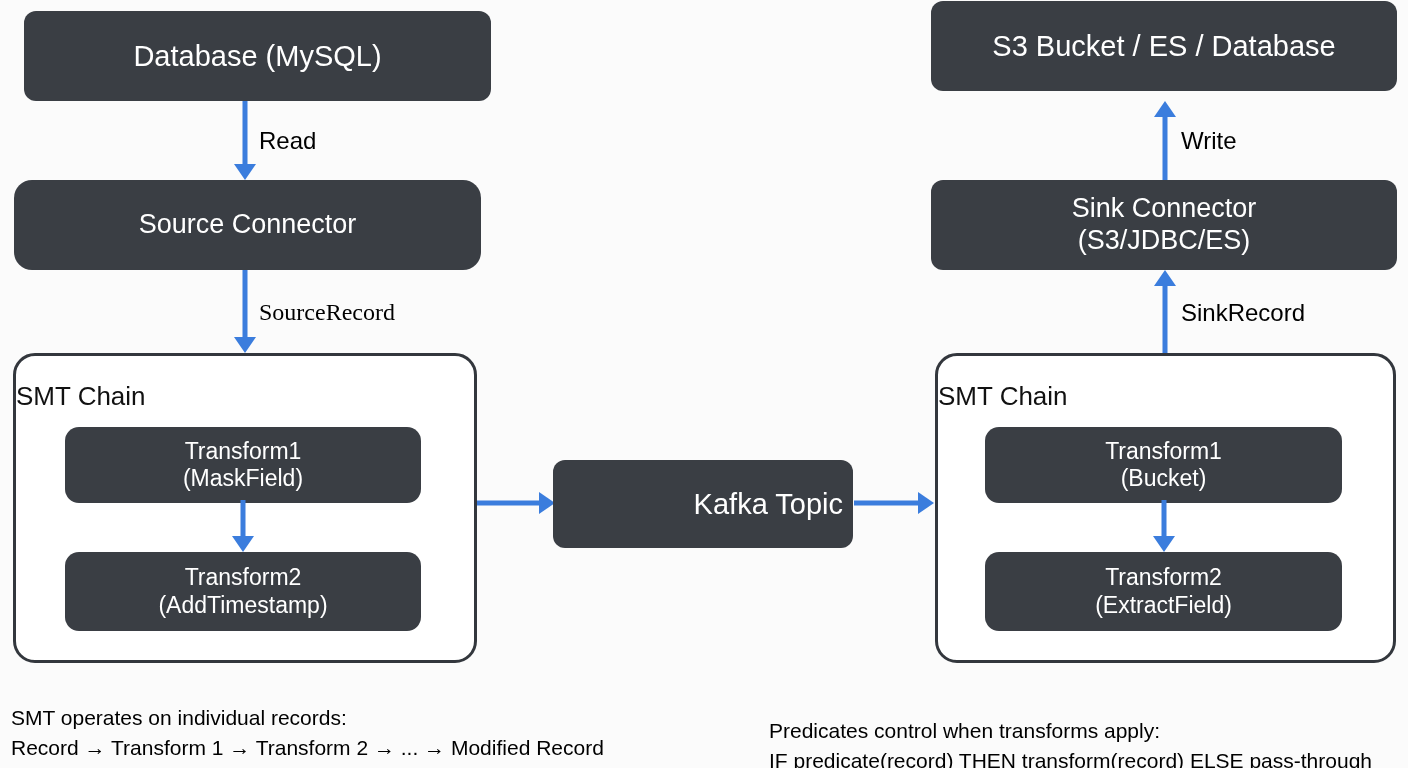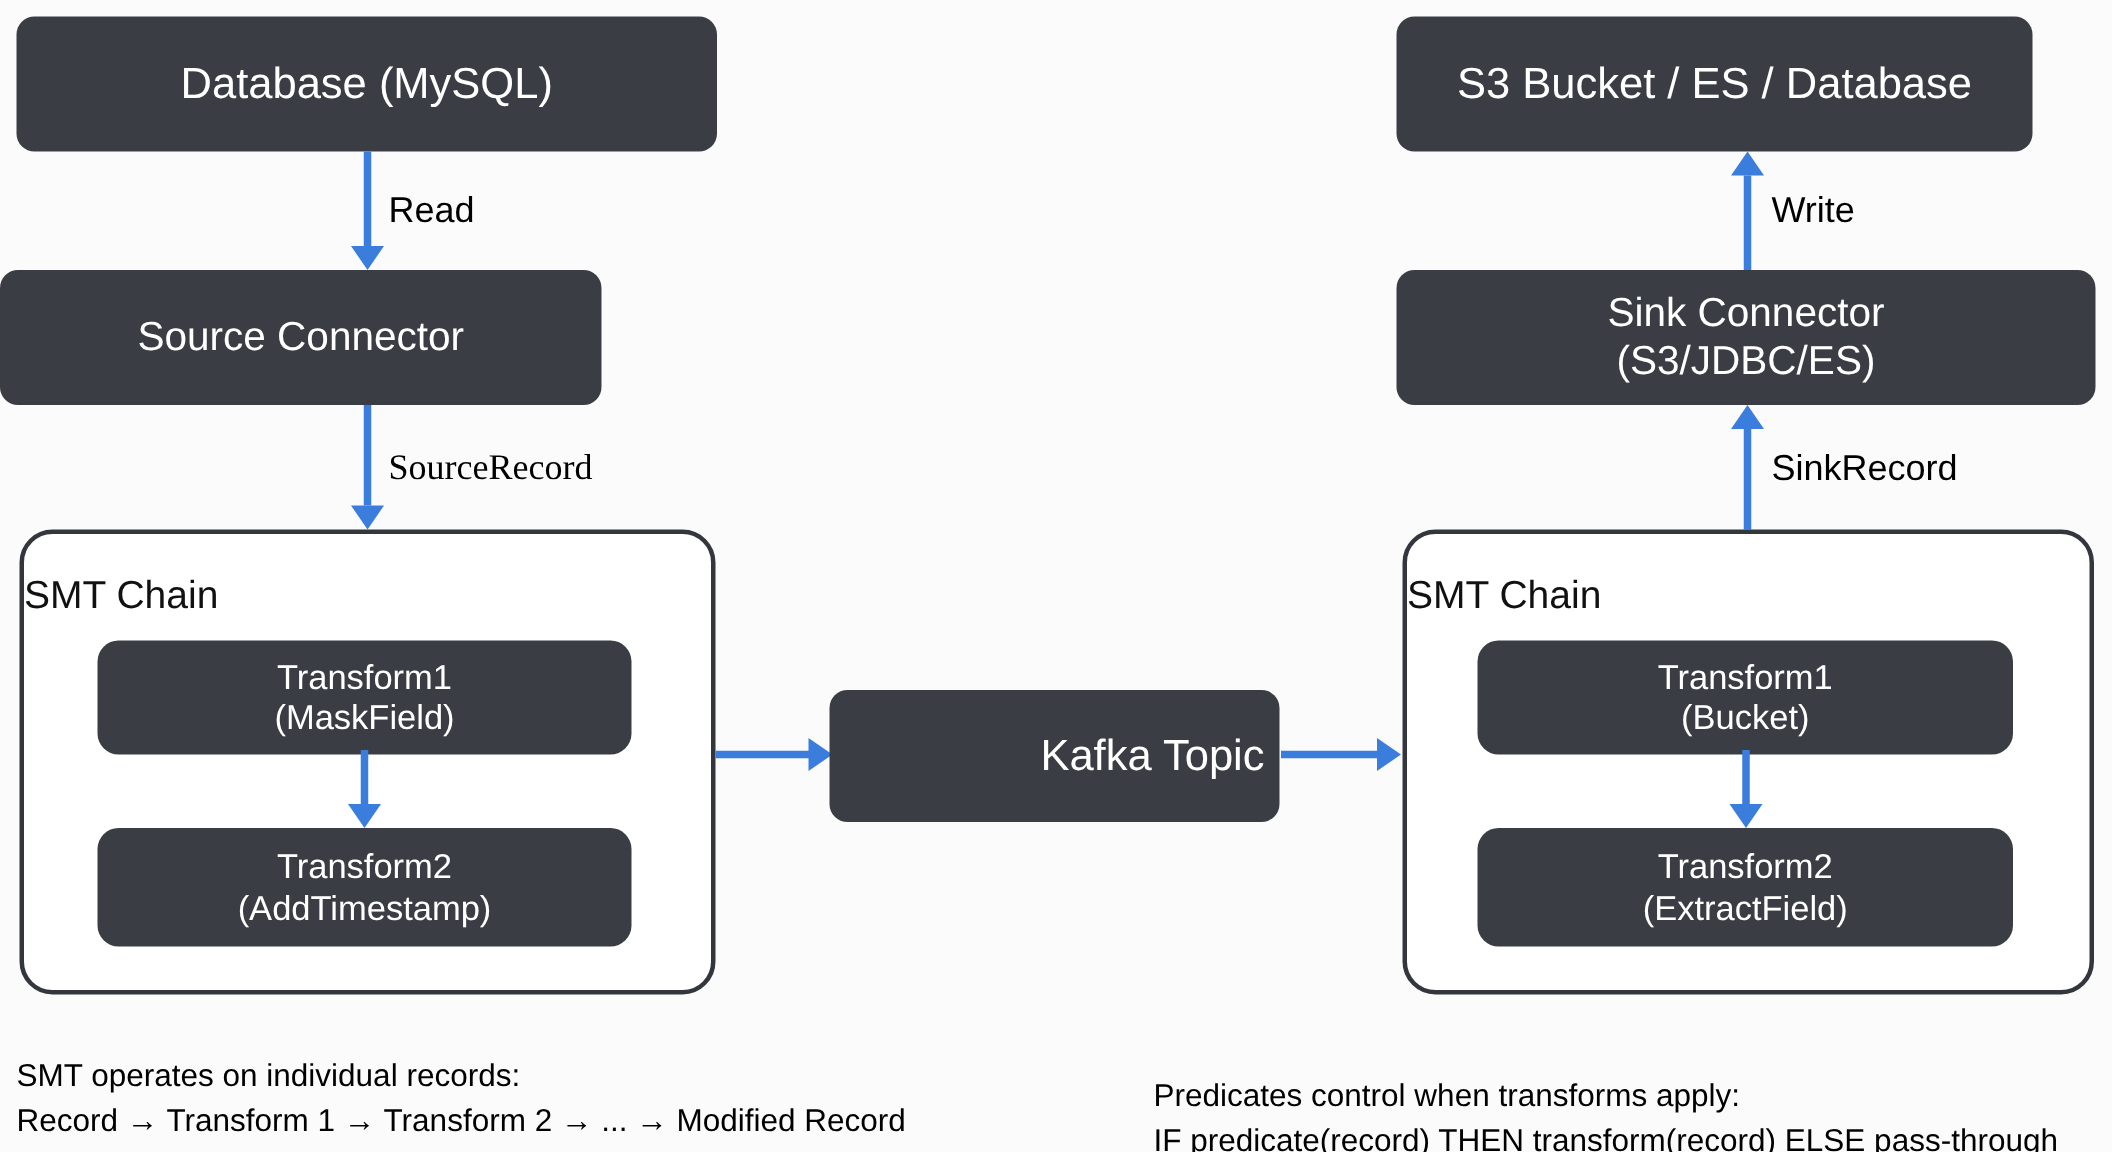--- a/index.html
+++ b/index.html
@@ -120,31 +120,31 @@
     color: #000000;
     line-height: 1.42;
     white-space: nowrap;
   }
 </style>
 </head>
 <body>
 
 <div id="canvas">
 
-  <div class="node node-big" style="left:11px; top:11px; width:467px; height:90px;">
+  <div class="node node-big" style="left:24px; top:11px; width:467px; height:90px;">
     <span class="l1">Database (MySQL)</span>
   </div>
 
   <div class="arrow-v" style="left:232px; top:101px; width:26px; height:79px;">
     <span class="shaft" style="top:0; height:63px;"></span>
     <span class="head-down"></span>
   </div>
   <div class="edge-label" style="left:259px; top:127px;">Read</div>
 
-  <div class="node node-mid" style="left:0; top:180px; width:401px; height:90px;">
+  <div class="node node-mid" style="left:14px; top:180px; width:467px; height:90px;border-radius:18px;">
     <span class="l1">Source Connector</span>
   </div>
 
   <div class="arrow-v" style="left:232px; top:270px; width:26px; height:83px;">
     <span class="shaft" style="top:0; height:67px;"></span>
     <span class="head-down"></span>
   </div>
   <div class="edge-label" style="left:259px; top:299px;font-family:Liberation Serif, serif;">SourceRecord</div>
 
   <div class="chain" style="left:13px; top:353px; width:464px; height:310px;">
@@ -173,21 +173,21 @@
 
   <div class="node node-big" style="left:553px; top:460px; width:300px; height:88px;align-items:flex-end;">
     <span class="l1">Kafka Topic</span>
   </div>
 
   <div class="arrow-h" style="left:854px; top:490px; width:80px; height:26px;">
     <span class="shaft" style="left:0; width:66px;"></span>
     <span class="head-right"></span>
   </div>
 
-  <div class="node node-big" style="left:931px; top:11px; width:424px; height:90px;justify-content:center;">
+  <div class="node node-big" style="left:931px; top:1px; width:466px; height:90px;justify-content:center;">
     <span class="l1">S3 Bucket / ES / Database</span>
   </div>
 
   <div class="arrow-v" style="left:1152px; top:101px; width:26px; height:79px;">
     <span class="head-up"></span>
     <span class="shaft" style="bottom:0; height:63px;"></span>
   </div>
   <div class="edge-label" style="left:1181px; top:127px;">Write</div>
 
   <div class="node node-mid" style="left:931px; top:180px; width:466px; height:90px;">

